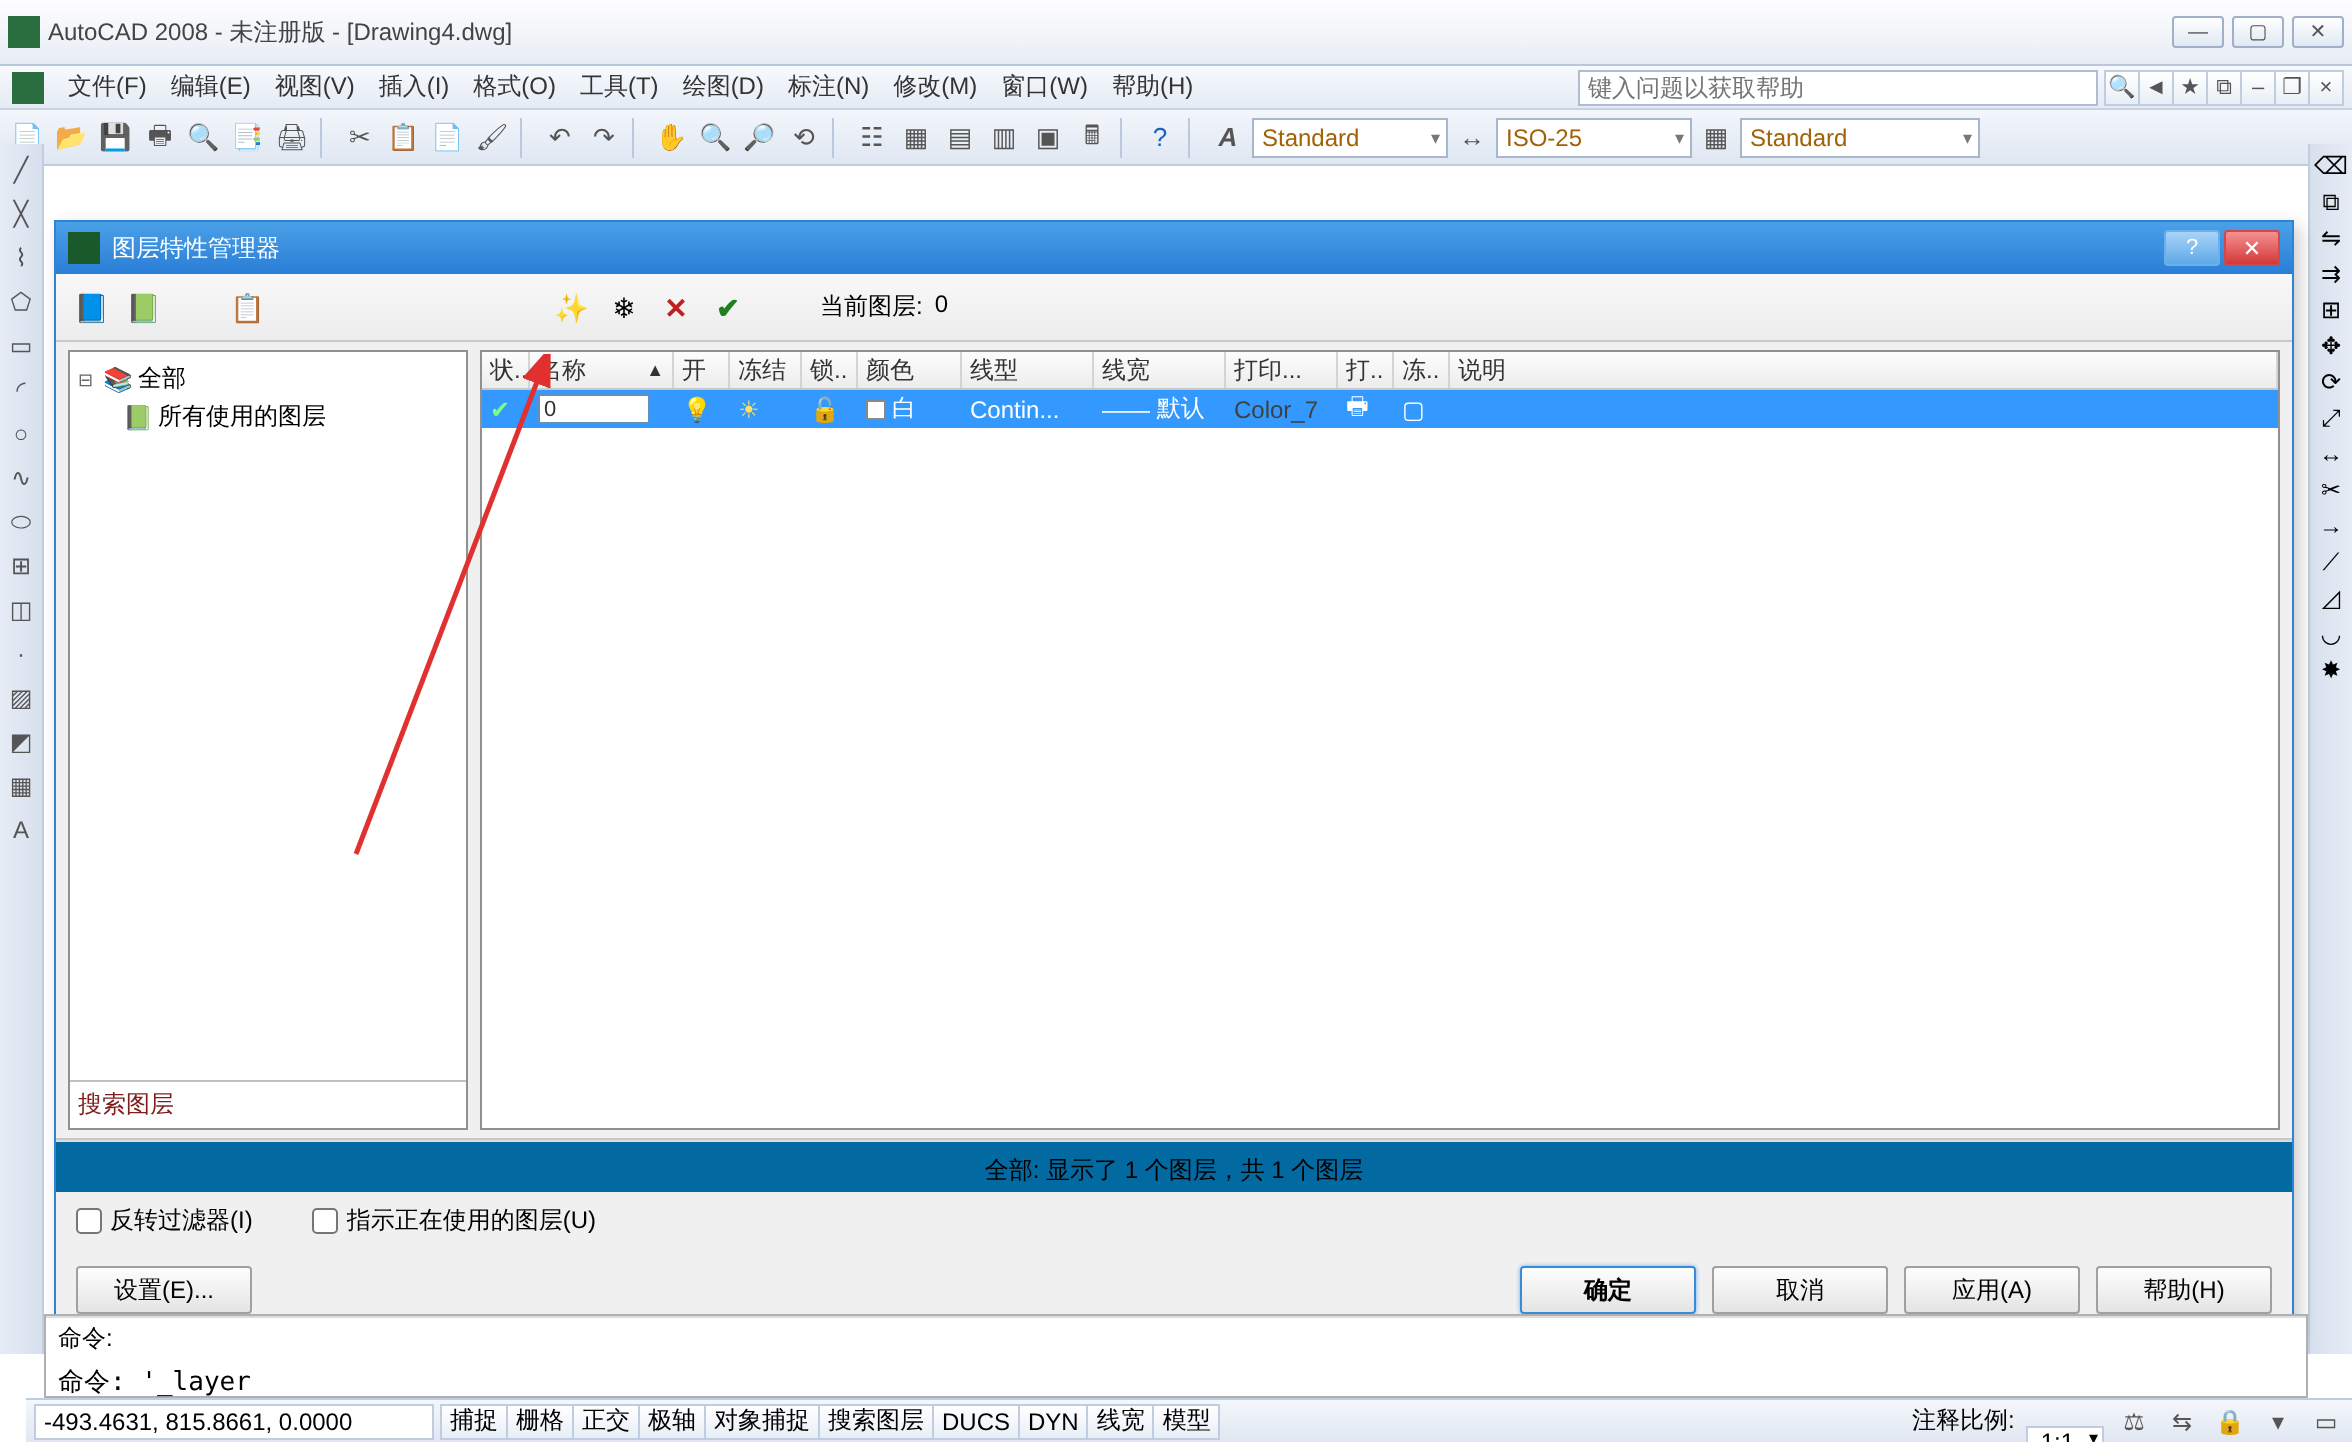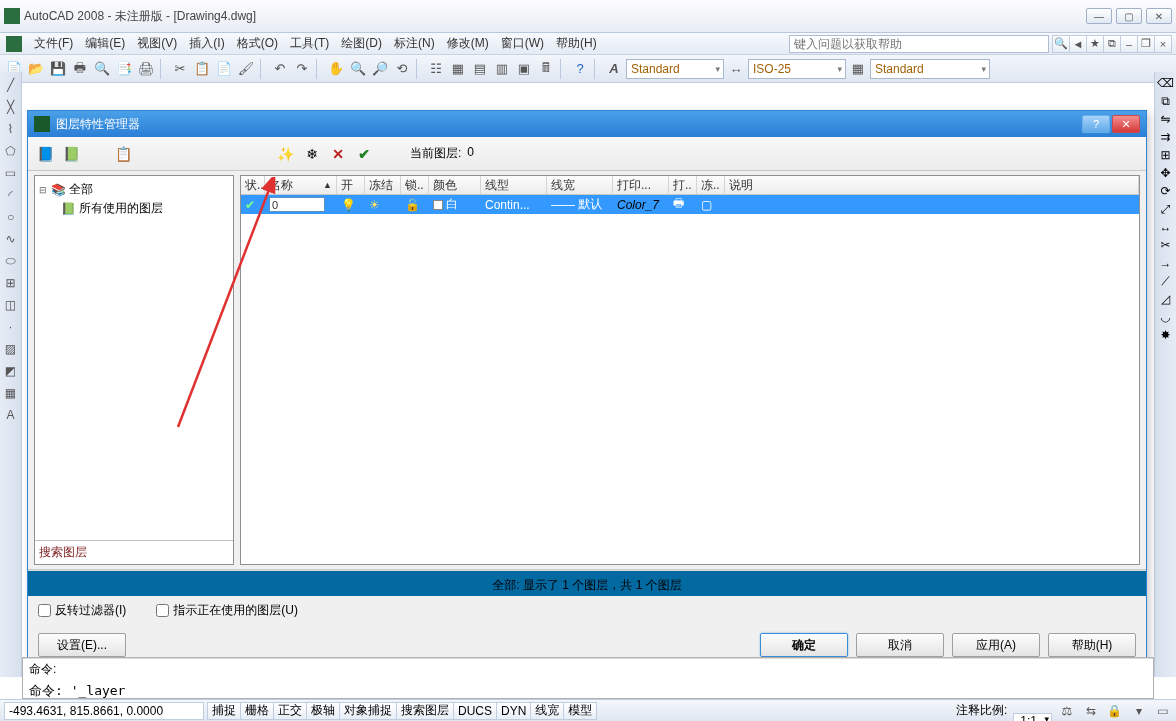--- a/index.html
+++ b/index.html
@@ -71,21 +71,21 @@
 .btn-right-group { margin-left:auto; display:flex; gap:8px;}
 
 
 .arrow-svg { position:absolute; left:120px; top:6px; width:160px; height:260px; pointer-events:none;}
 
 
 .cmd-panel { position:absolute; left:22px; right:22px; bottom:22px; height:42px; border:1px solid #b0b0b0; background:#fff; display:flex; flex-direction:column;}
 .cmd-line { flex:1; padding:2px 6px; font-family: SimSun, monospace; font-size:13px; display:flex; align-items:center;}
 .cmd-panel .sep { border-top:1px solid #ddd;}
 
-.status-bar { position:absolute; left:0; right:0; bottom:0; height:22px; background:linear-gradient(#f4f7fb,#e0e7f2); border-top:1px solid #c0cde0; display:flex; align-items:center; padding:0 4px; font-size:12px;}
+.status-bar { position:absolute; left:13px; right:0; bottom:0; height:22px; background:linear-gradient(#f4f7fb,#e0e7f2); border-top:1px solid #c0cde0; display:flex; align-items:center; padding:0 4px; font-size:12px;}
 .status-coords { width:200px; border:1px solid #c0cde0; height:18px; display:flex; align-items:center; padding:0 4px; background:#fff;}
 .status-btn { height:18px; border:1px solid #c0cde0; padding:0 4px; background:linear-gradient(#fff,#e8eef6); margin-left:-1px; display:flex;align-items:center;}
 .status-right { margin-left:auto; display:flex; align-items:center; gap:6px;}
 .scale-dd { border:1px solid #c0cde0; background:#fff; height:18px; padding:0 14px 0 6px; position:relative;margin-top:22px;}
 .scale-dd::after { content:"▾"; position:absolute; right:2px; font-size:9px;}
 .sic { width:18px; height:18px; display:flex;align-items:center;justify-content:center; color:#555;}
 </style>
 </head>
 <body>
 
@@ -291,21 +291,21 @@
           </div>
         <div class="lr-cell" style="width:28px">
             <span style="color:#ffe060;">🔓</span>
           </div>
         <div class="lr-cell" style="width:52px">
             <span style="width:10px;height:10px;background:#fff;border:1px solid #888;display:inline-block;margin-right:3px;"></span>
             <span>白</span>
           </div>
         <div class="lr-cell" style="width:66px">Contin...</div>
         <div class="lr-cell" style="width:66px"><span>——</span>&nbsp;<span>默认</span></div>
-        <div class="lr-cell" style="width:56px;color:#000000;font-style:italic;">Color_7</div>
+        <div class="lr-cell" style="width:56px;color:#404040;">Color_7</div>
         <div class="lr-cell" style="width:28px">
             <span>🖶</span>
           </div>
         <div class="lr-cell" style="width:28px">
             <span>▢</span>
           </div>
         <div class="lr-cell" style="flex:1"></div>
       </div>
     </div>
   </div>

